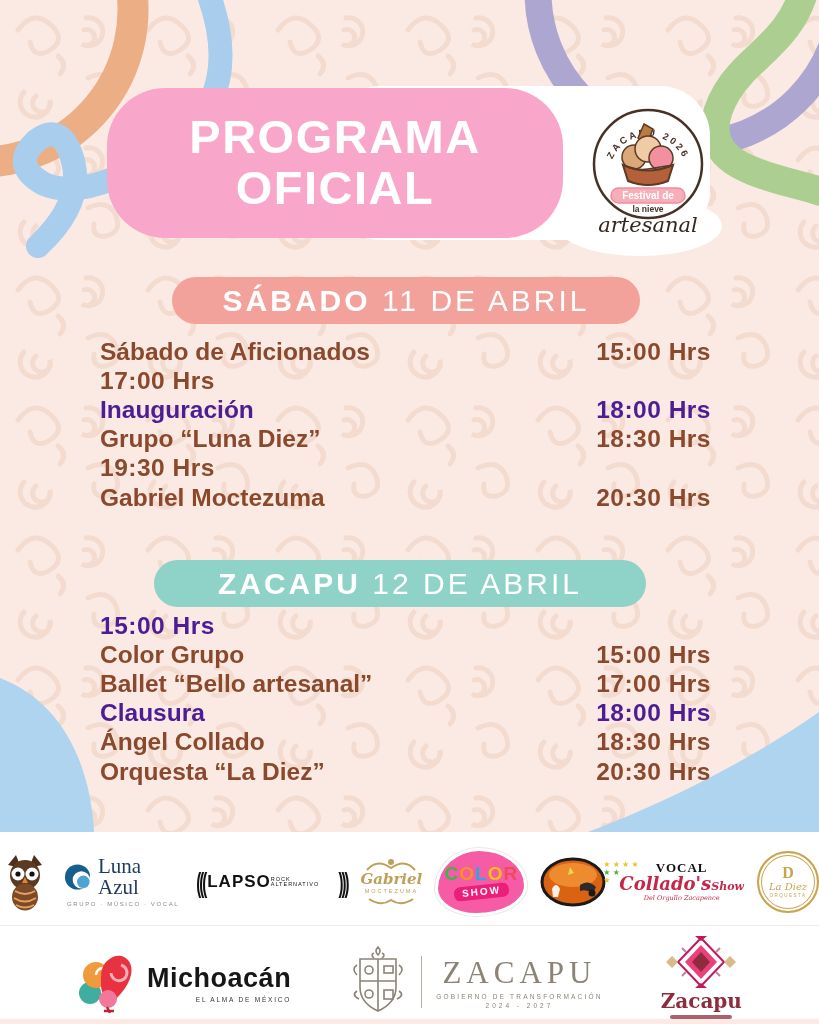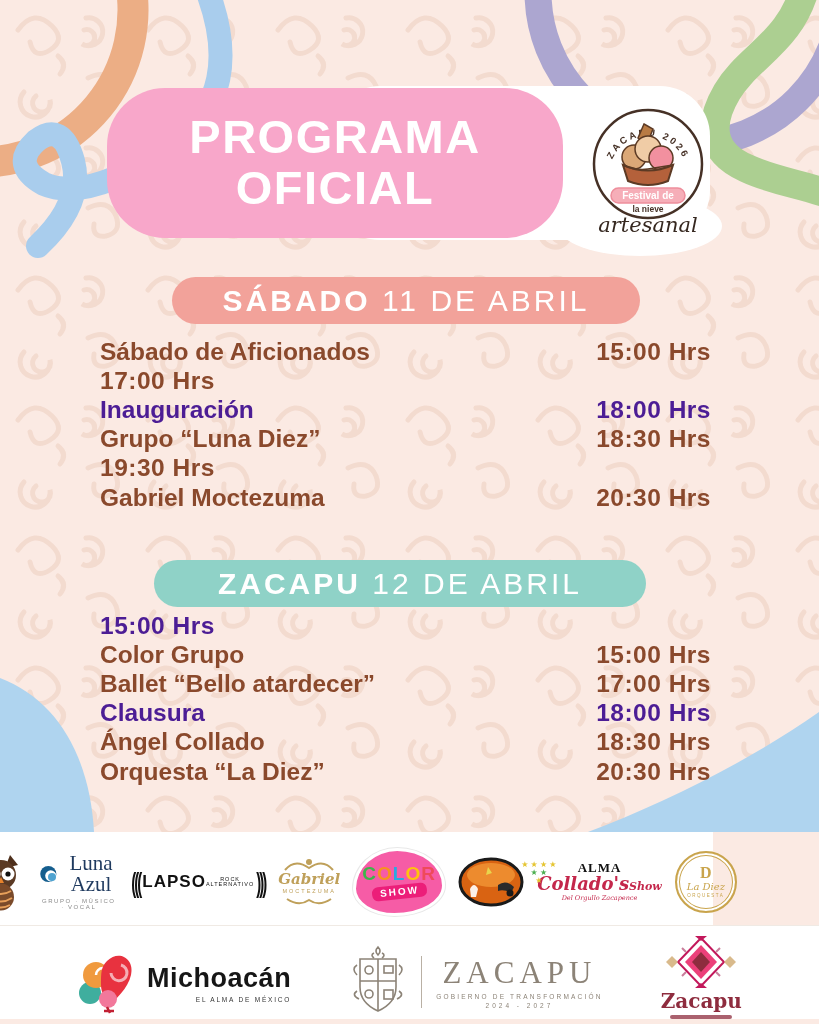--- a/index.html
+++ b/index.html
@@ -35,22 +35,22 @@
   .sched{position:absolute;left:100px;width:611px;}
   .sched-sat{top:337px;}
   .sched-sun{top:611px;}
   .srow{display:flex;justify-content:space-between;align-items:center;height:29.2px;
         font-size:24.5px;font-weight:700;color:#8A492C;}
   .srow .tm{letter-spacing:0.5px;}
   .srow.strong{font-weight:900;color:#4c1d95;}
 
   
   .sponsor-strip{
-    position:absolute;left:0;top:832px;width:713px;height:99px;background:#fff;
-    display:flex;align-items:center;justify-content:center;gap:13px;text-align:center;
+    position:absolute;left:0;top:832px;width:819px;height:99px;background:#fff;
+    display:flex;align-items:center;justify-content:center;gap:13px;
   }
   .sp{display:flex;flex-direction:column;align-items:center;justify-content:center;line-height:1;}
   .luna-row{display:flex;align-items:center;gap:6px;}
   .luna-name{font-family:"Liberation Serif",serif;font-size:21px;color:#1F3A5F;}
   .luna-tag{font-size:6px;letter-spacing:1.6px;color:#8a8a8a;margin-top:3px;}
   .lapso-row{display:flex;align-items:center;gap:2px;color:#111;}
   .wave{font-weight:900;font-size:15px;transform:scaleY(1.9);letter-spacing:-2px;}
   .lapso-mid{display:flex;flex-direction:row;align-items:center;}
   .lapso-name{font-weight:900;font-size:17px;letter-spacing:1px;}
   .lapso-tag{font-size:5.5px;letter-spacing:1px;margin-top:1px;}
@@ -192,21 +192,21 @@
 
   <div class="sched sched-sun">
     <div class="srow strong">
       <span class="tm">15:00 Hrs</span>
     </div>
     <div class="srow">
       <span class="ev">Color Grupo</span>
       <span class="tm">15:00 Hrs</span>
     </div>
     <div class="srow">
-      <span class="ev">Ballet “Bello atardecer”</span>
+      <span class="ev">Ballet “Bello artesanal”</span>
       <span class="tm">17:00 Hrs</span>
     </div>
     <div class="srow strong">
       <span class="ev">Clausura</span>
       <span class="tm">18:00 Hrs</span>
     </div>
     <div class="srow">
       <span class="ev">Ángel Collado</span>
       <span class="tm">18:30 Hrs</span>
     </div>
@@ -291,21 +291,21 @@
         <path d="M30 10 l4 6 -6 2 Z" fill="#E9D44C"></path>
       </svg>
     </div>
 
     <div class="sp angel">
       <div class="angel-stars">
         <div><span class="star-y">★ ★ ★ ★</span></div>
         <div><span class="star-g">★ ★</span></div>
         <div><span class="star-y">★</span></div>
       </div>
-      <span class="angel-top">ALMA</span>
+      <span class="angel-top">VOCAL</span>
       <span class="angel-script"><span>Collado's</span><span class="angel-show">Show</span></span>
       <span class="angel-tag">Del Orgullo Zacapence</span>
     </div>
 
     <div class="sp">
       <div class="ladiez">
         <span class="ld-mono">D</span>
         <span class="ld-name">La Diez</span>
         <span class="ld-tag">ORQUESTA</span>
       </div>

